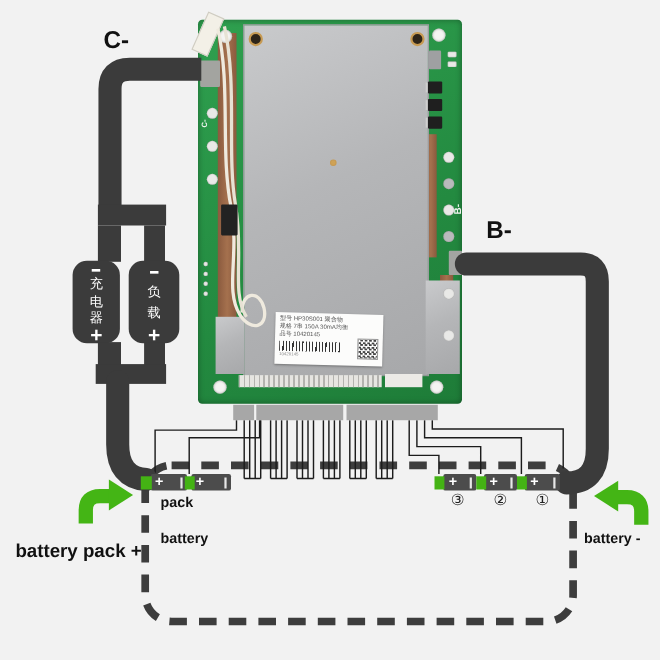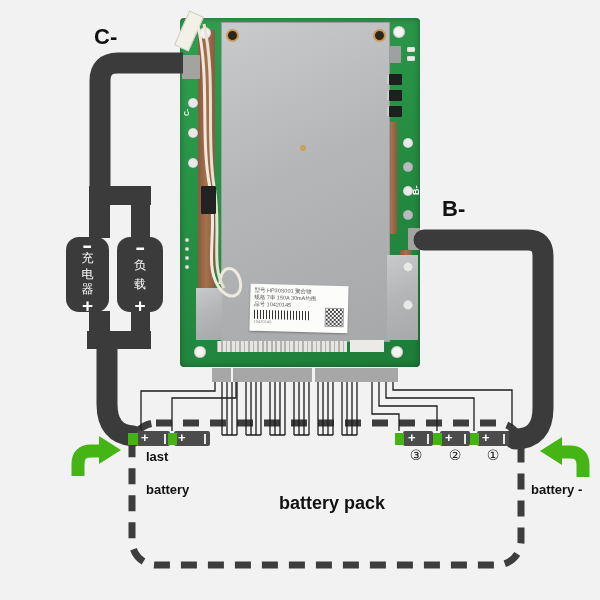--- a/index.html
+++ b/index.html
@@ -195,21 +195,21 @@
   </div>
   <div class="termbox load-text">
     <span class="term-minus">-</span>
     <span class="term-char">负</span>
     <span class="term-char">载</span>
     <span class="term-plus">+</span>
   </div>
 
   <div class="big-label c-label">C-</div>
   <div class="big-label b-label">B-</div>
+  <div class="big-label pack-plus">battery pack +</div>
   <div class="big-label pack-minus">battery -</div>
-  <div class="big-label pack-title">battery pack</div>
-  <div class="big-label last1">last</div>
+  <div class="big-label last1">pack</div>
   <div class="big-label last2">battery</div>
   <div class="cellnum" style="left:407px;">③</div>
   <div class="cellnum" style="left:446px;">②</div>
   <div class="cellnum" style="left:484px;">①</div>
 
 </div>
 
 </body></html>

